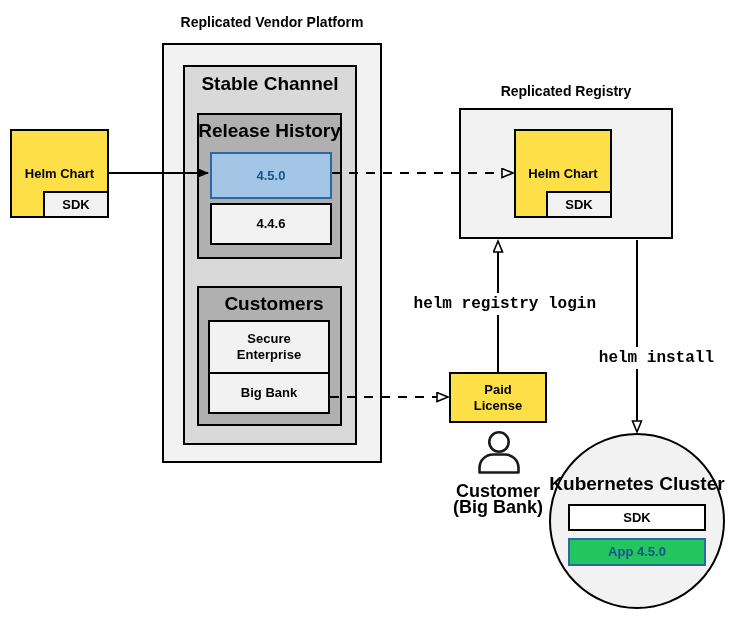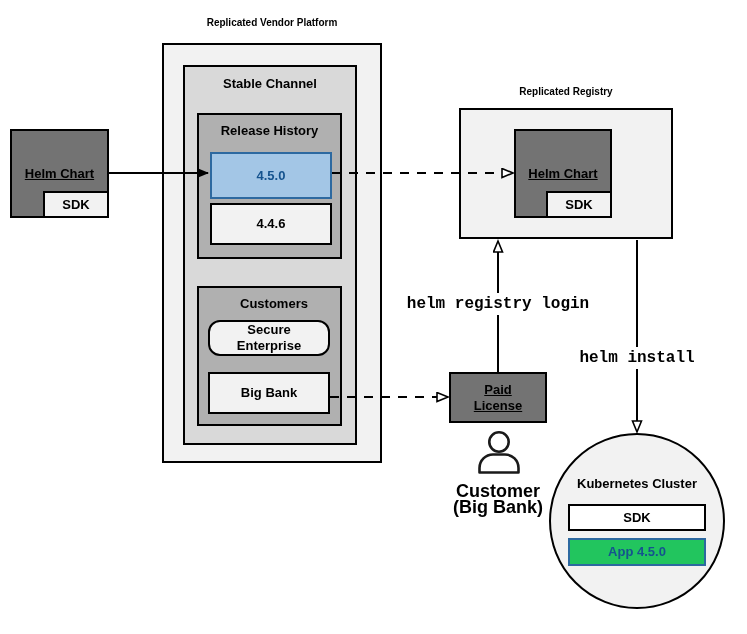--- a/index.html
+++ b/index.html
@@ -9,34 +9,34 @@
   }
   .abs { position:absolute; box-sizing:border-box; }
   .node {
     position:absolute; box-sizing:border-box;
     border:2px solid #000;
     display:flex; align-items:center; justify-content:center;
     text-align:center; font-weight:700; font-size:13px; line-height:16px; color:#000;
   }
   .fill-light  { background:#f2f2f2; }
   .fill-stable { background:#d9d9d9; }
-  .fill-medium { background:#737373;text-decoration:underline; }
+  .fill-medium { background:#fde047; }
   .fill-dark   { background:#b0b0b0; }
   .fill-white  { background:#ffffff; }
   .circle { border-radius:50%; }
   .title {
     position:absolute; box-sizing:border-box; text-align:center;
-    font-weight:700; font-size:10px; line-height:17px; color:#000;
+    font-weight:700; font-size:14px; line-height:17px; color:#000;
   }
-  .inner-title { font-size:13px; line-height:16px; }
+  .inner-title { font-size:19px; line-height:16px; }
   .cmd {
     position:absolute; box-sizing:border-box; z-index:30;
     font-family:"Liberation Mono","DejaVu Sans Mono",monospace;
     font-weight:700; font-size:16px; line-height:22px;
-    background:#ffffff; color:#000; text-align:center; white-space:nowrap;
+    background:#ffffff; color:#000; text-align:right; white-space:nowrap;
   }
   .caption {
     position:absolute; box-sizing:border-box; text-align:center;
     font-weight:700; font-size:18px; line-height:16px; color:#000;
   }
   svg.overlay { position:absolute; left:0; top:0; z-index:20; pointer-events:none; }
   .nodes { z-index:10; }
   .wrap-narrow { display:inline-block; }
 </style>
 </head>
@@ -54,21 +54,21 @@
 
     <div class="node fill-dark" style="left:197px;top:113px;width:145px;height:146px;"></div>
     <div class="title inner-title" style="left:197px;top:123px;width:145px;">Release History</div>
 
     <div class="node" style="left: 210px; top: 152px; width: 122px; height: 47px; background: rgb(163, 198, 230); border-color: rgb(45, 105, 160); color: rgb(21, 83, 142);">4.5.0</div>
     <div class="node fill-light" style="left:210px;top:203px;width:122px;height:42px;">4.4.6</div>
 
     <div class="node fill-dark" style="left:197px;top:286px;width:145px;height:140px;"></div>
     <div class="title inner-title" style="left:197px;top:296px;width:154px;">Customers</div>
 
-    <div class="node fill-light" style="left:208px;top:320px;width:122px;height:36px;border-radius:12px;">
+    <div class="node fill-light" style="left:208px;top:320px;width:122px;height:54px;">
       <span class="wrap-narrow" style="width:80px;">Secure Enterprise</span>
     </div>
     <div class="node fill-light" style="left:208px;top:372px;width:122px;height:42px;">Big Bank</div>
 
     <div class="node fill-medium" style="left:10px;top:129px;width:99px;height:89px;">Helm Chart</div>
     <div class="node fill-light" style="left:43px;top:191px;width:66px;height:27px;">SDK</div>
 
     <div class="title" style="left:459px;top:83px;width:214px;">Replicated Registry</div>
     <div class="node fill-light" style="left:459px;top:108px;width:214px;height:131px;"></div>
     <div class="node fill-medium" style="left:514px;top:129px;width:98px;height:89px;">Helm Chart</div>

